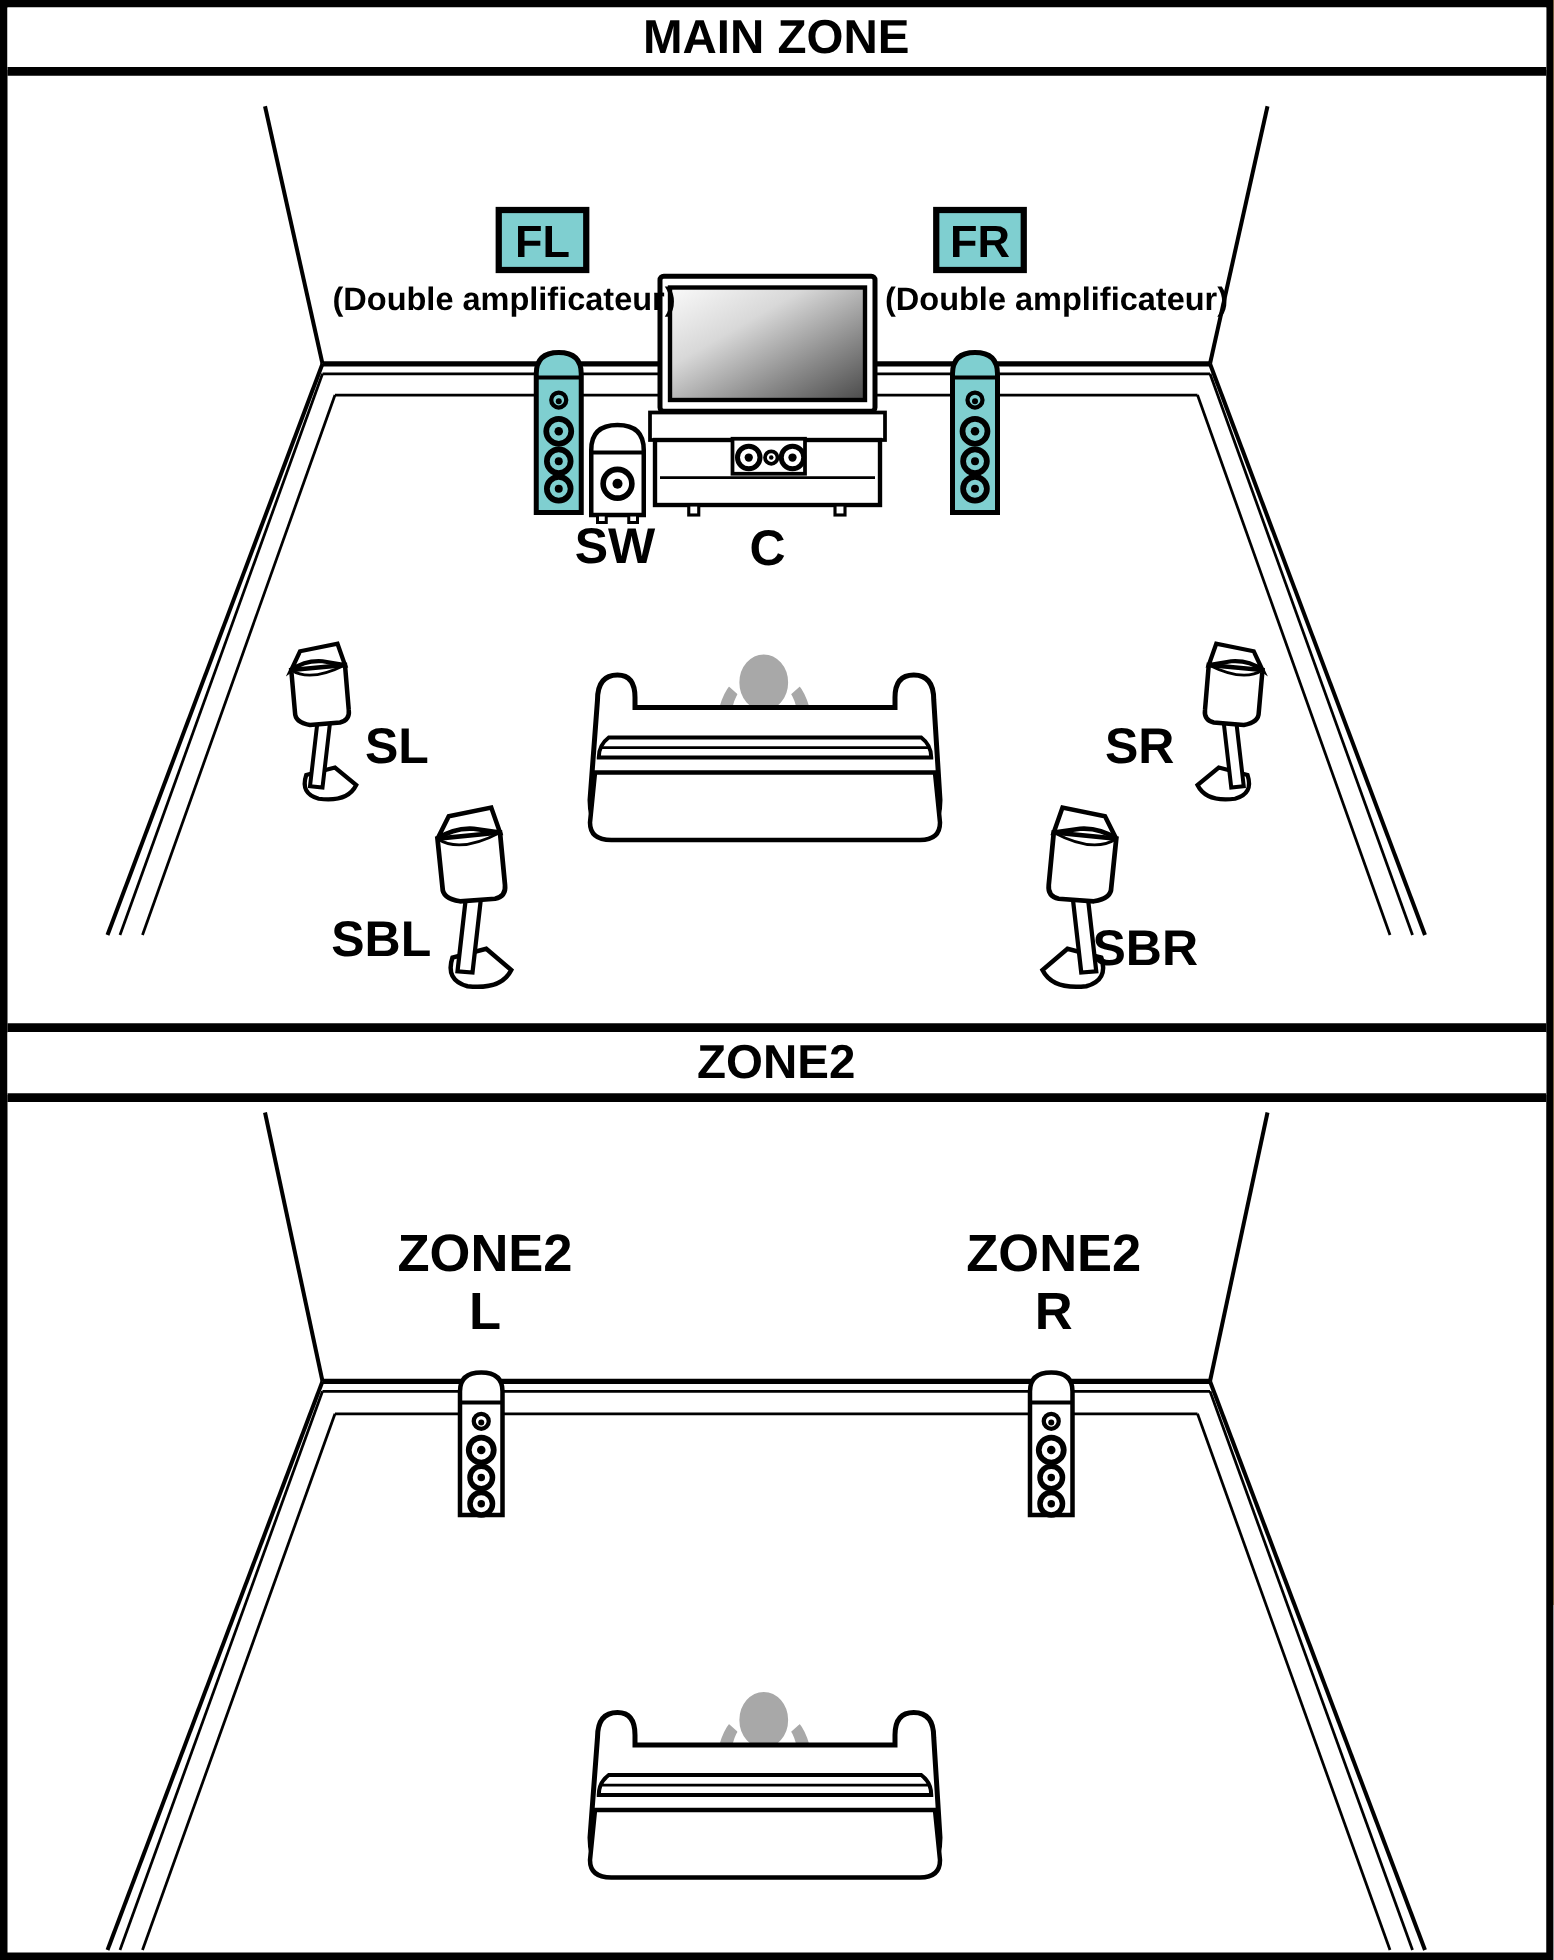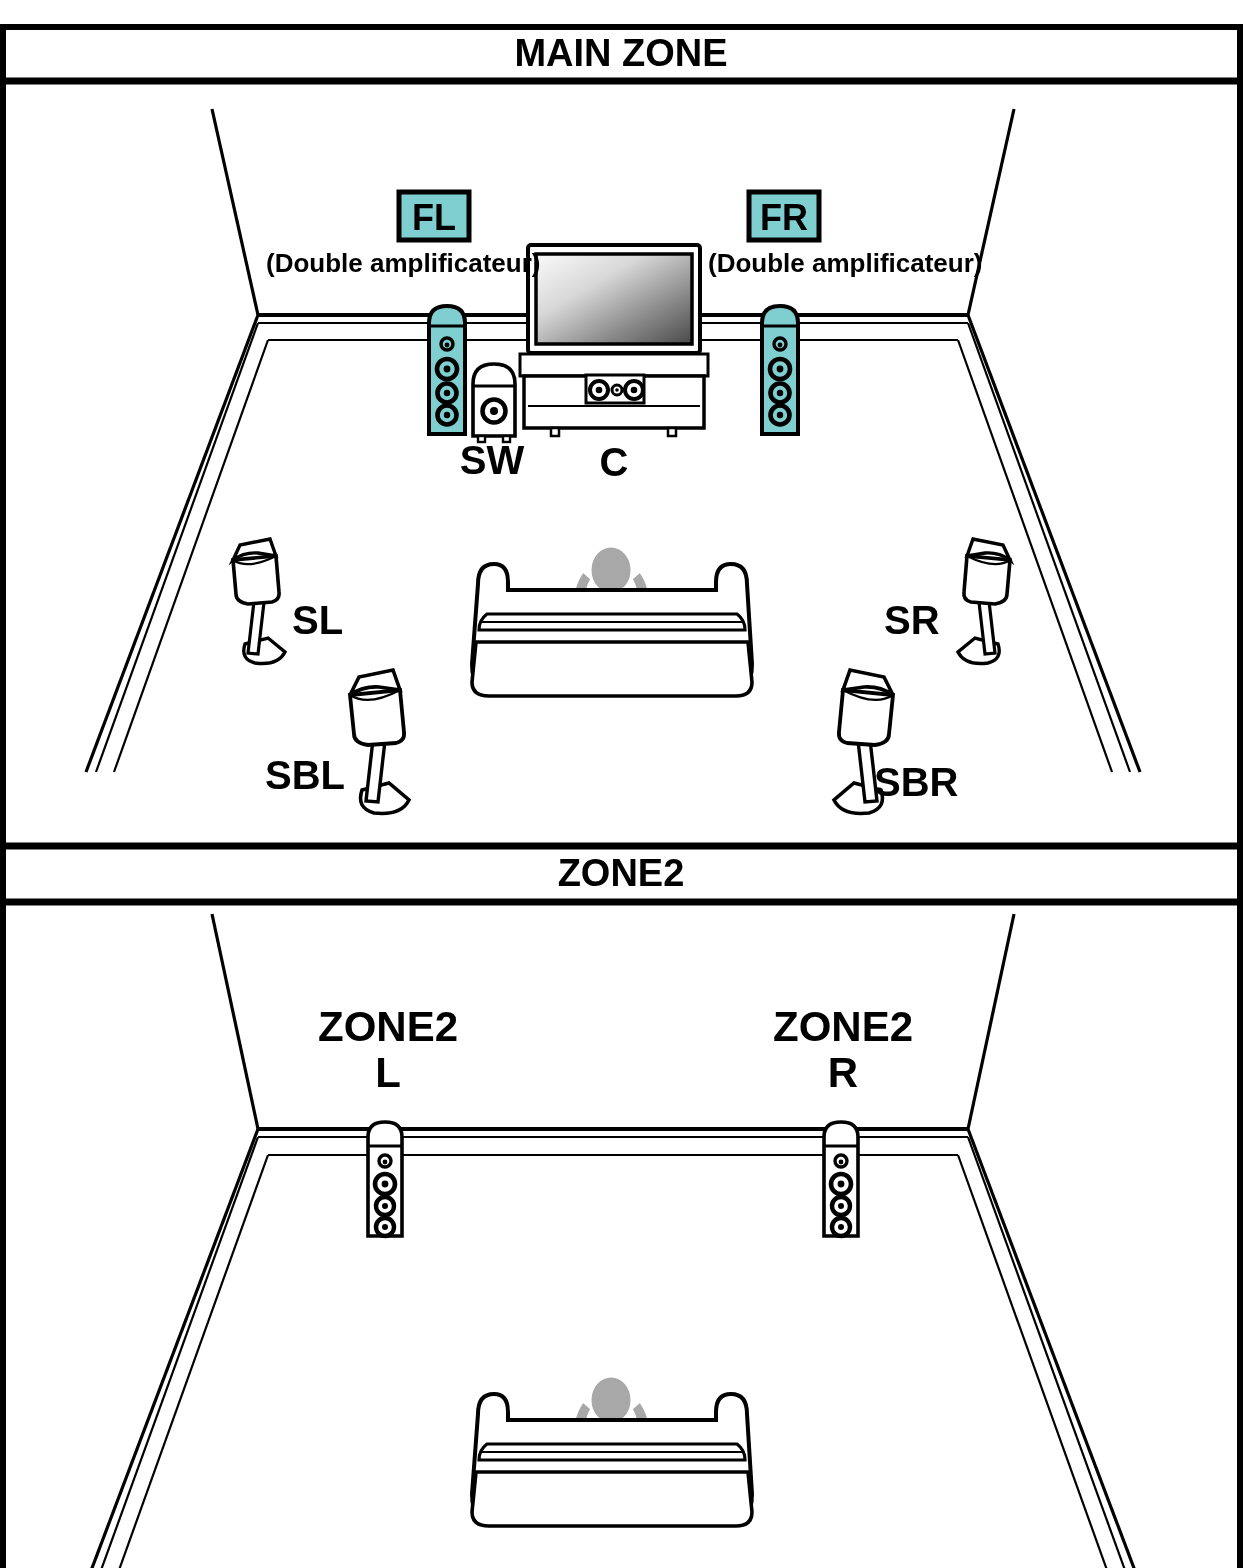--- a/index.html
+++ b/index.html
@@ -12,21 +12,20 @@
     width: 1243px;
     height: 1568px;
     font-family: "Liberation Sans", sans-serif;
     overflow: hidden;
   }
   #diagram-root {
     position: relative;
     width: 1243px;
     height: 1284px;
     background: #a16207;
-    margin-top: 24px;
   }
   svg.layer {
     position: absolute;
     top: 0;
     left: 0;
     width: 1243px;
     height: 1568px;
     display: block;
   }
   .zone-title {

